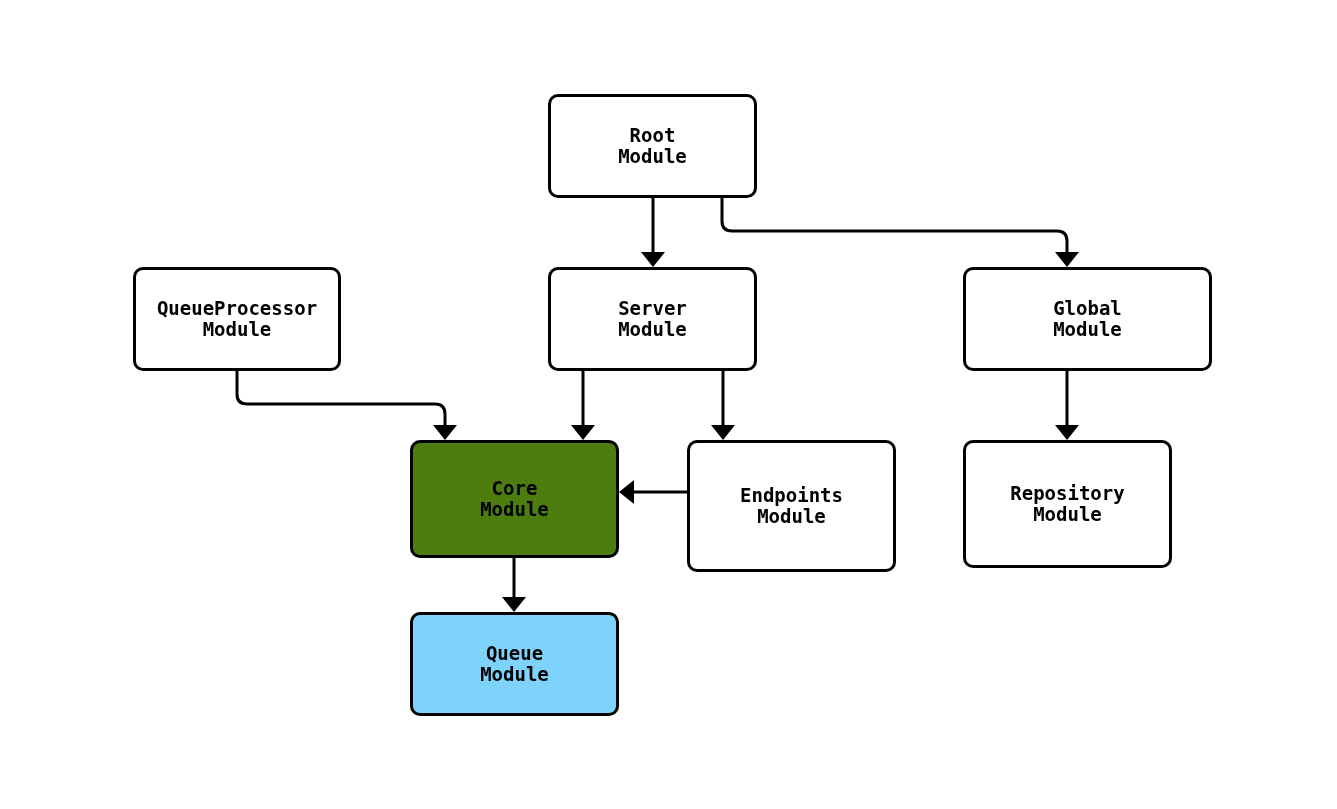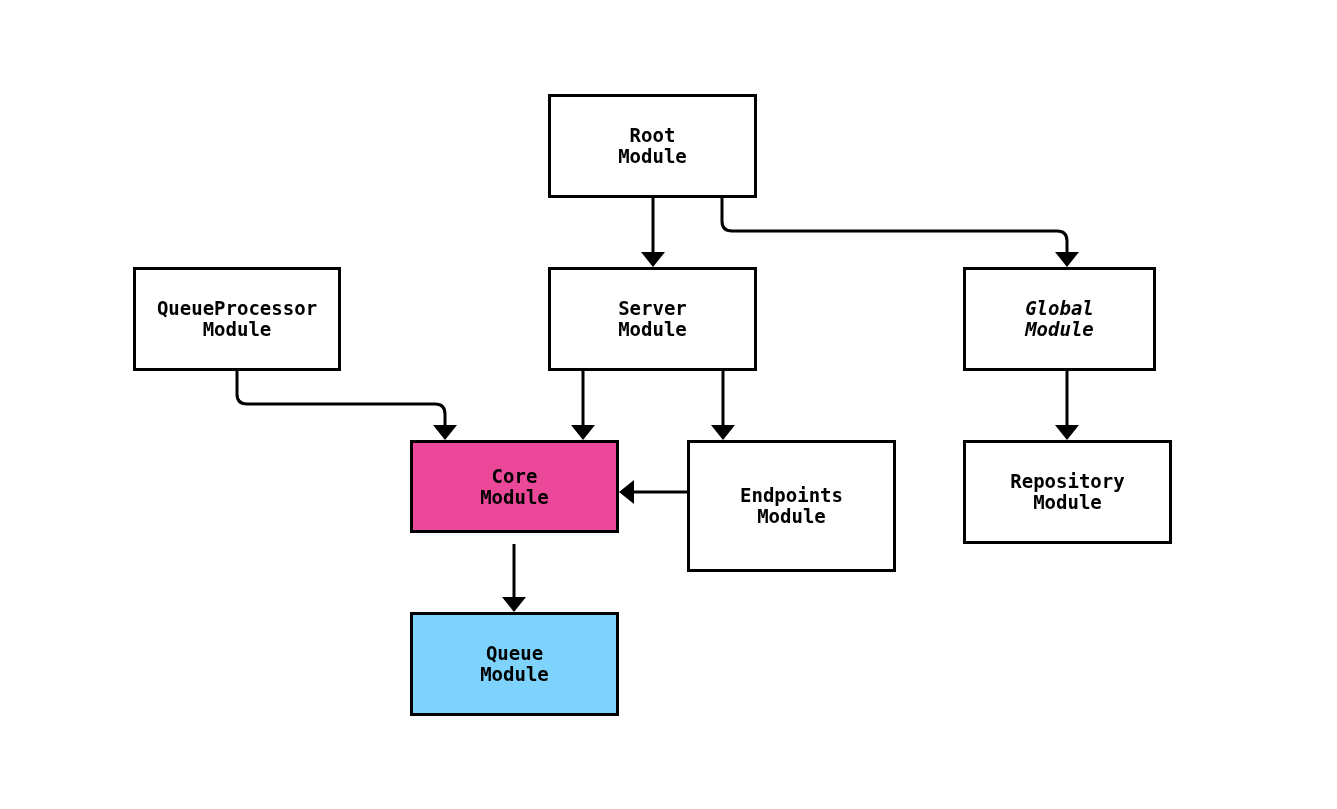--- a/index.html
+++ b/index.html
@@ -25,21 +25,21 @@
     position: absolute;
     left: 0;
     top: 0;
   }
   .node {
     position: absolute;
     box-sizing: border-box;
     background: #ffffff;
     border-style: solid;
     border-width: 3px;
-    border-radius: 0;
+    border-radius: 10px;
     display: flex;
     align-items: center;
     justify-content: center;
     text-align: center;
   }
   .node-label {
     font-weight: bold;
     font-size: 19px;
     line-height: 21px;
     white-space: pre-line;
@@ -74,33 +74,33 @@
 Module</span>
       </div>
       <div class="node" style="left: 133px; top: 267px; width: 208px; height: 104px; border-color: rgb(0, 0, 0); background: rgb(255, 255, 255);">
         <span class="node-label" style="color: rgb(0, 0, 0); text-align: center;">QueueProcessor
 Module</span>
       </div>
       <div class="node" style="left: 548px; top: 267px; width: 209px; height: 104px; border-color: rgb(0, 0, 0); background: rgb(255, 255, 255);">
         <span class="node-label" style="color: rgb(0, 0, 0);">Server
 Module</span>
       </div>
-      <div class="node" style="left: 963px; top: 267px; width: 193px; height: 104px; border-color: rgb(0, 0, 0); background: rgb(255, 255, 255); font-style: italic;">
+      <div class="node" style="left: 963px; top: 267px; width: 249px; height: 104px; border-color: rgb(0, 0, 0); background: rgb(255, 255, 255);">
         <span class="node-label" style="color: rgb(0, 0, 0);">Global
 Module</span>
       </div>
-      <div class="node" style="left: 410px; top: 440px; width: 209px; height: 93px; border-color: rgb(0, 0, 0); background: #ec4899;">
+      <div class="node" style="left: 410px; top: 440px; width: 209px; height: 118px; border-color: rgb(0, 0, 0); background: #4d7c0f;">
         <span class="node-label" style="color: rgb(0, 0, 0);">Core
 Module</span>
       </div>
       <div class="node" style="left: 687px; top: 440px; width: 209px; height: 132px; border-color: rgb(0, 0, 0); background: rgb(255, 255, 255);">
         <span class="node-label" style="color: rgb(0, 0, 0);">Endpoints
 Module</span>
       </div>
-      <div class="node" style="left: 963px; top: 440px; width: 209px; height: 104px; border-color: rgb(0, 0, 0); background: rgb(255, 255, 255);">
+      <div class="node" style="left: 963px; top: 440px; width: 209px; height: 128px; border-color: rgb(0, 0, 0); background: rgb(255, 255, 255);">
         <span class="node-label" style="color: rgb(0, 0, 0);">Repository
 Module</span>
       </div>
       <div class="node" style="left: 410px; top: 612px; width: 209px; height: 104px; border-color: rgb(0, 0, 0); background: #7dd3fc;">
         <span class="node-label" style="color: rgb(0, 0, 0);">Queue
 Module</span>
       </div>
     </div>
 </div>
 

